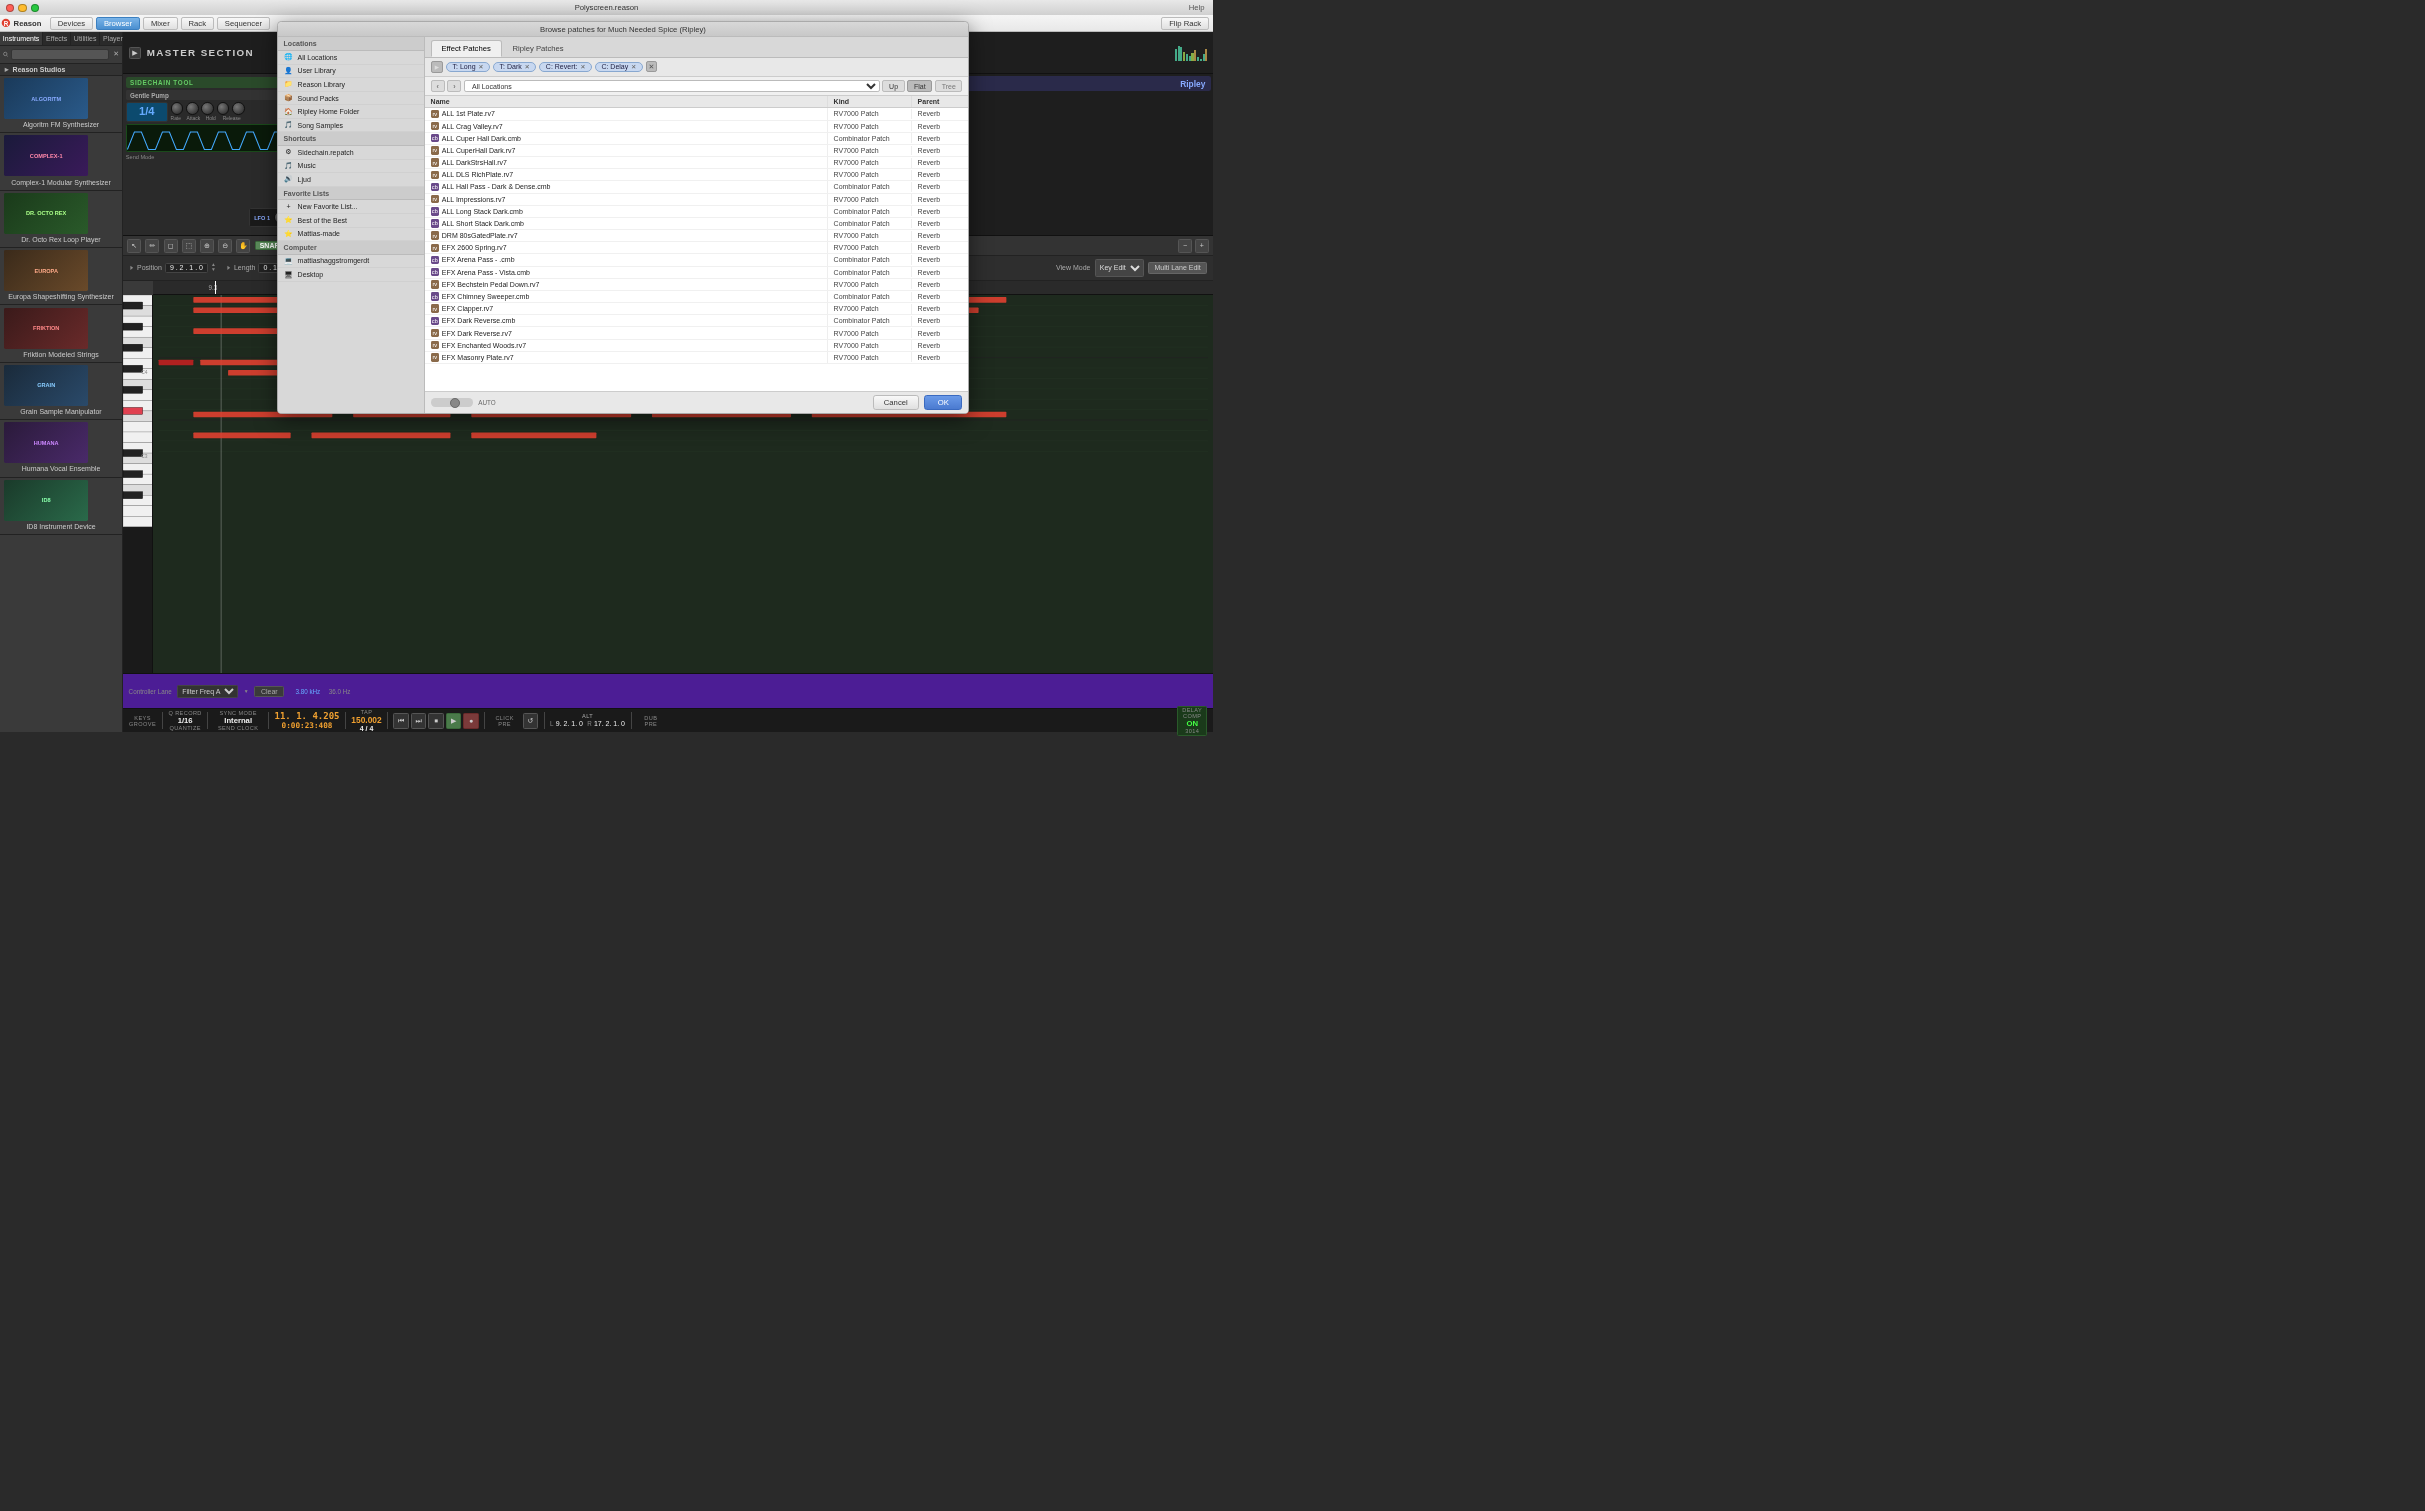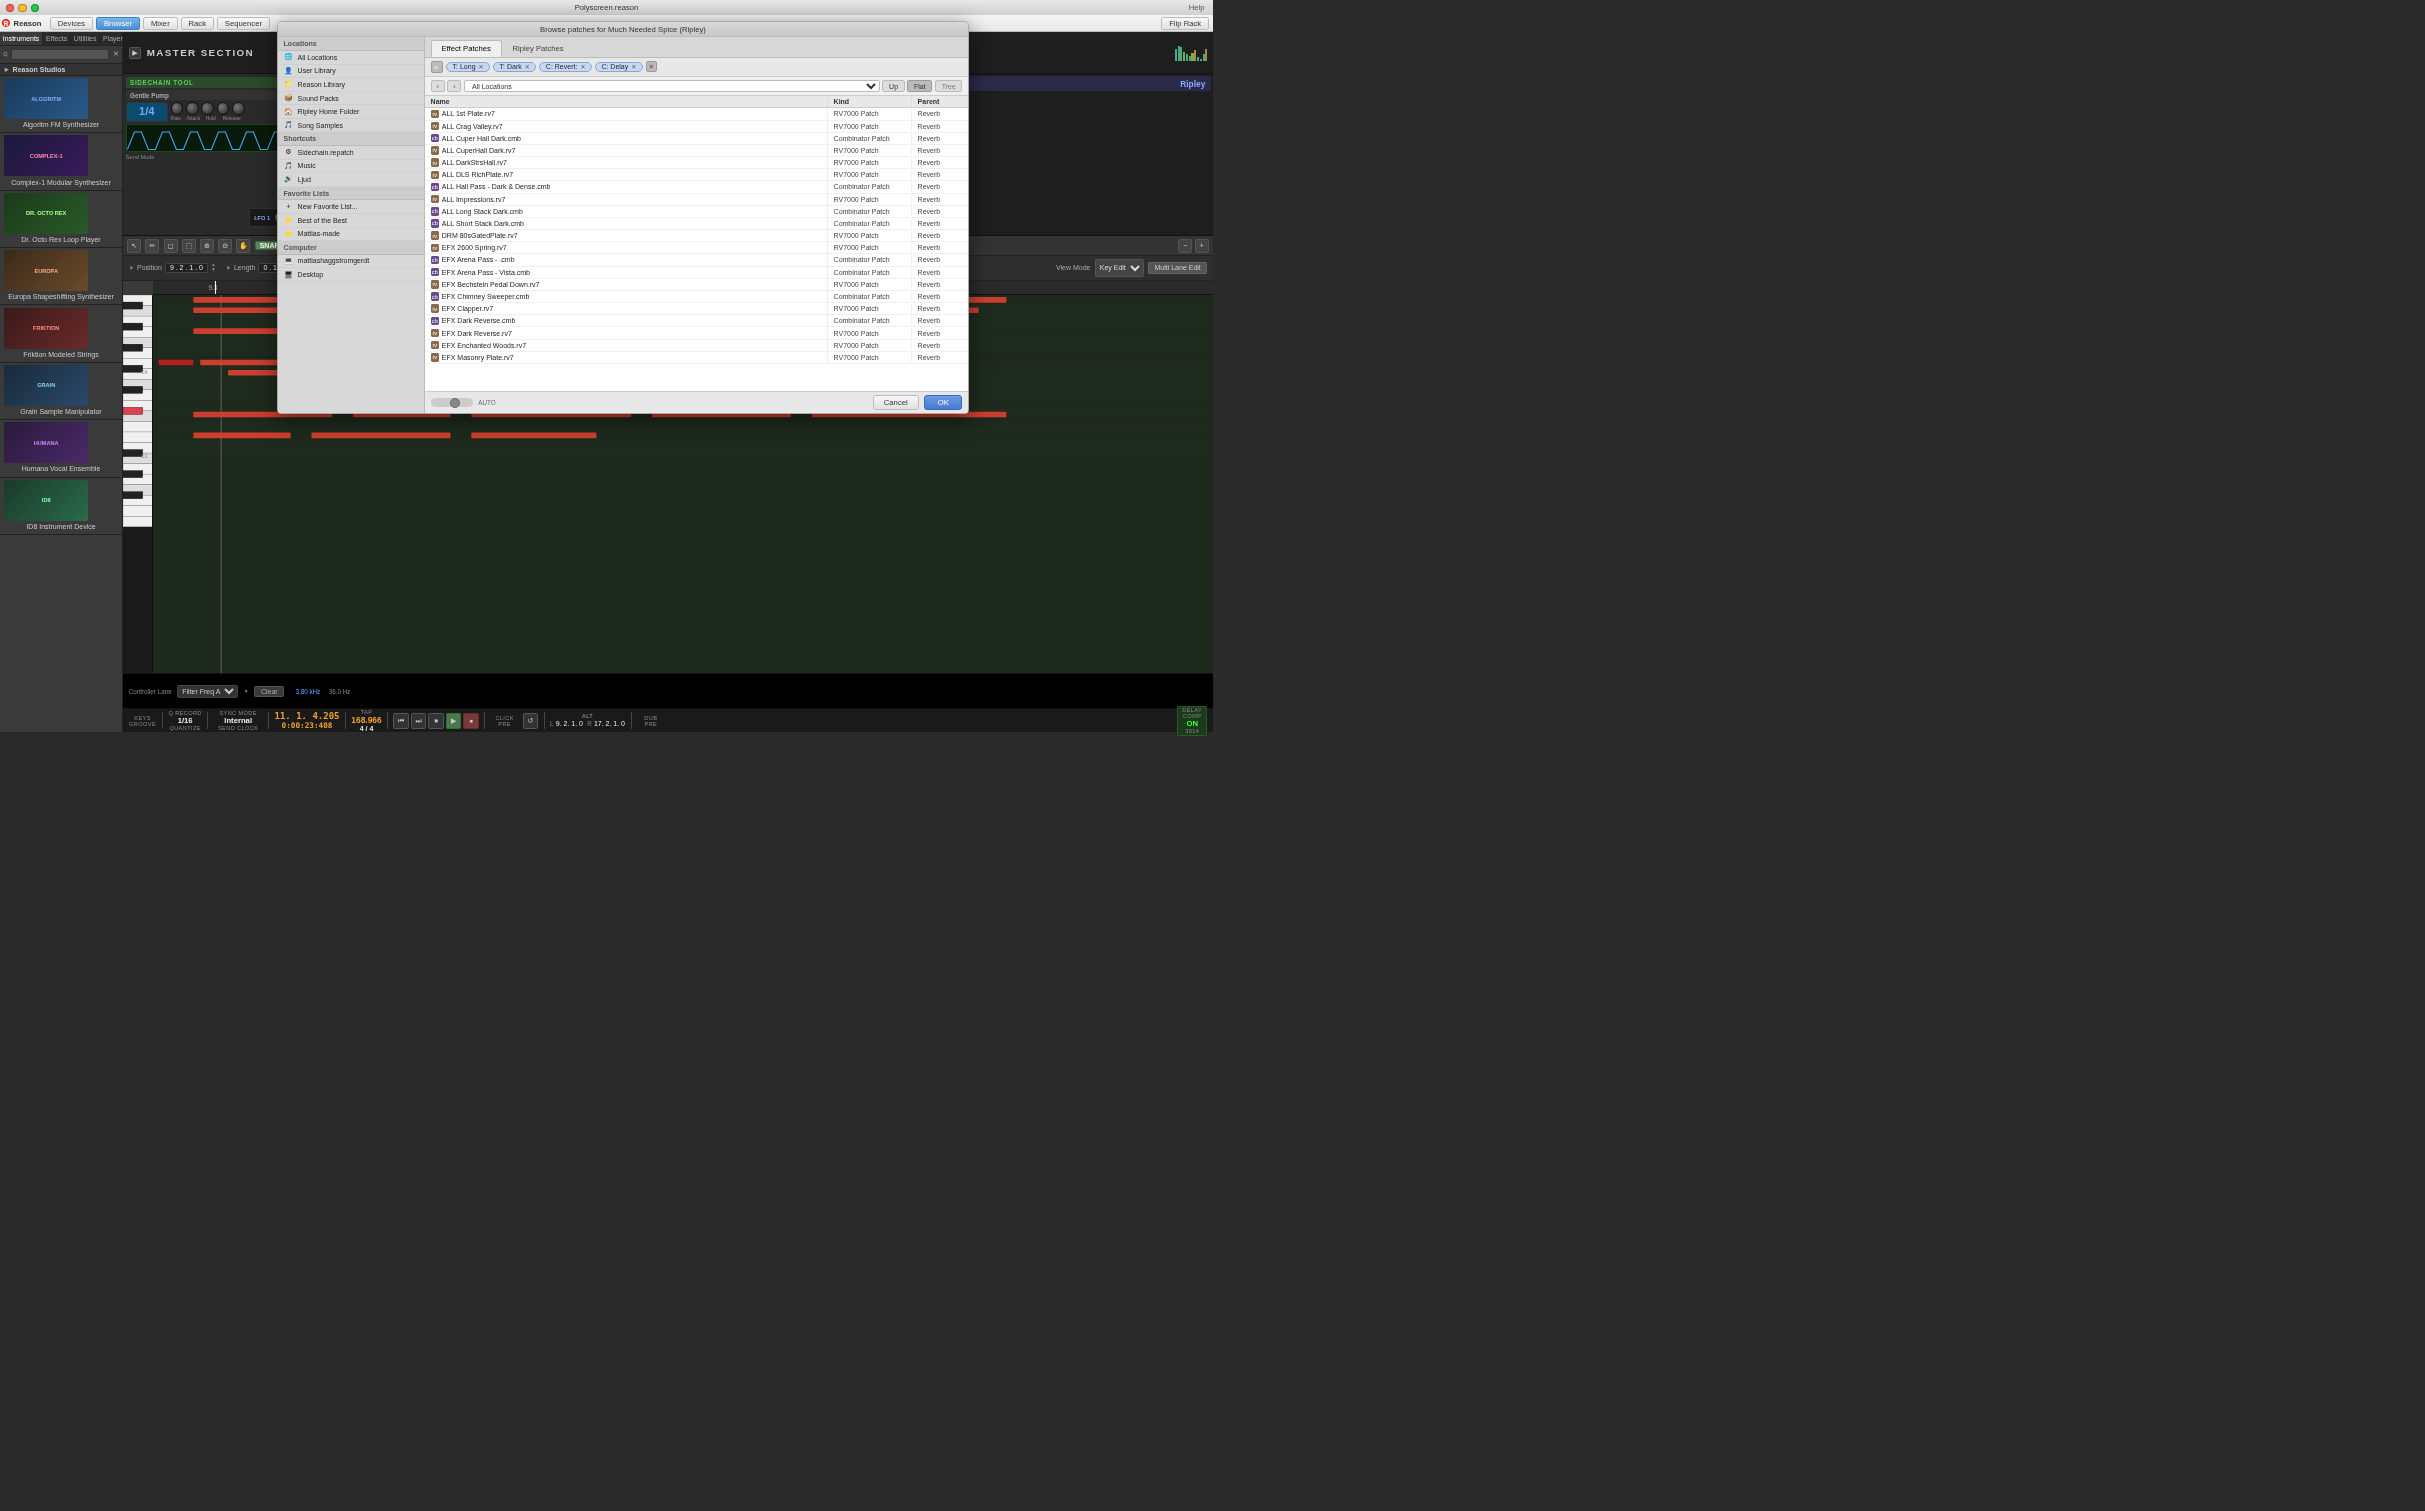--- a/index.html
+++ b/index.html
@@ -206,21 +206,21 @@
       padding: 0 4.2px;
       font-size: 7px;
       font-weight: bold;
       border-radius: 1.4px;
       border: 0.7px solid #3a6a3a;
     }
 
     
     .controller-lane {
       height: 35px;
-      background: #000000;
+      background: #4c1d95;
       border-top: 0.7px solid #111;
       display: flex;
       align-items: center;
       padding: 0 5.6px;
       gap: 5.6px;
     }
 
     
     .transport {
       height: 24px;
@@ -1058,21 +1058,21 @@
         <span class="transport-label">SEND CLOCK</span>
       </div>
       <div class="transport-divider"></div>
       <div class="transport-section" style="min-width:56px;">
         <span class="transport-time">11. 1. 4.205</span>
         <span class="transport-time" style="font-size:7.7px;">0:00:23:408</span>
       </div>
       <div class="transport-divider"></div>
       <div style="display:flex;flex-direction:column;align-items:center;">
         <span class="transport-label">TAP</span>
-        <span class="transport-value" style="font-size:8.4px;color:#f0a030;">168.966</span>
+        <span class="transport-value" style="font-size:8.4px;color:#f0a030;">150.002</span>
         <span class="transport-value" style="font-size:7px;">4 / 4</span>
       </div>
       <div class="transport-divider"></div>
 
       <div style="display:flex;gap:2.1px;align-items:center;">
         <div class="transport-btn">⏮</div>
         <div class="transport-btn">⏭</div>
         <div class="transport-btn">⏹</div>
         <div class="transport-btn play">▶</div>
         <div class="transport-btn record">●</div>

